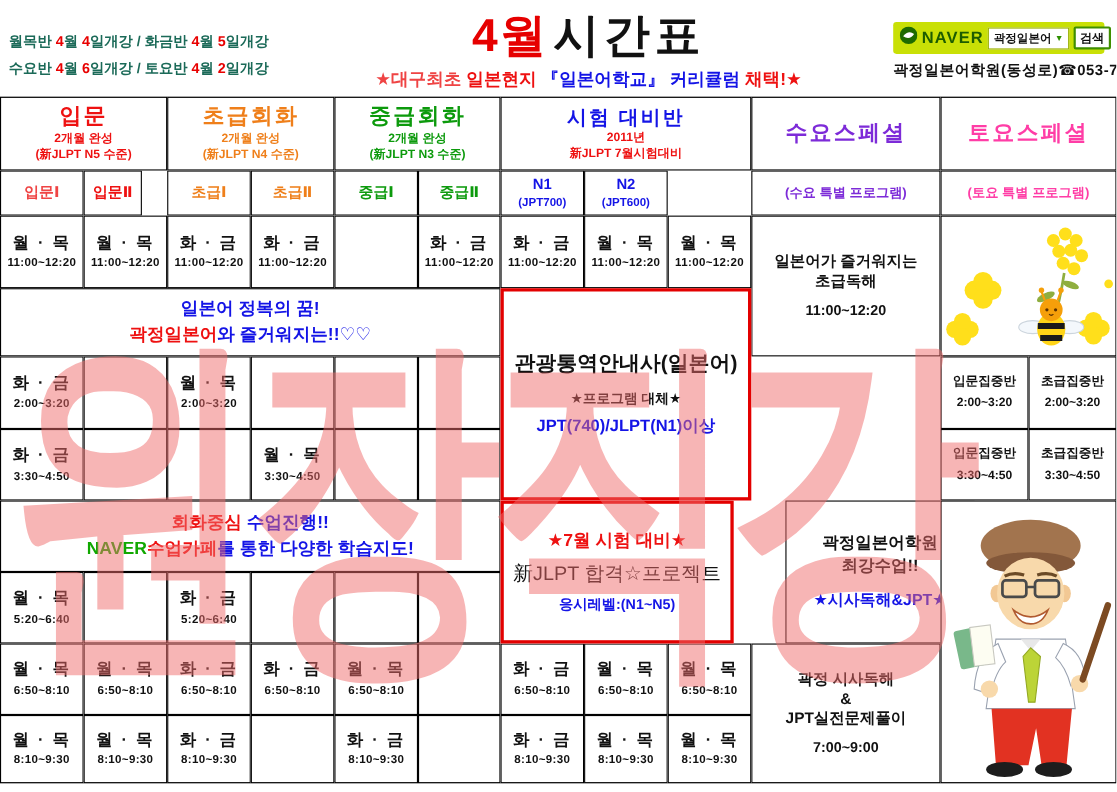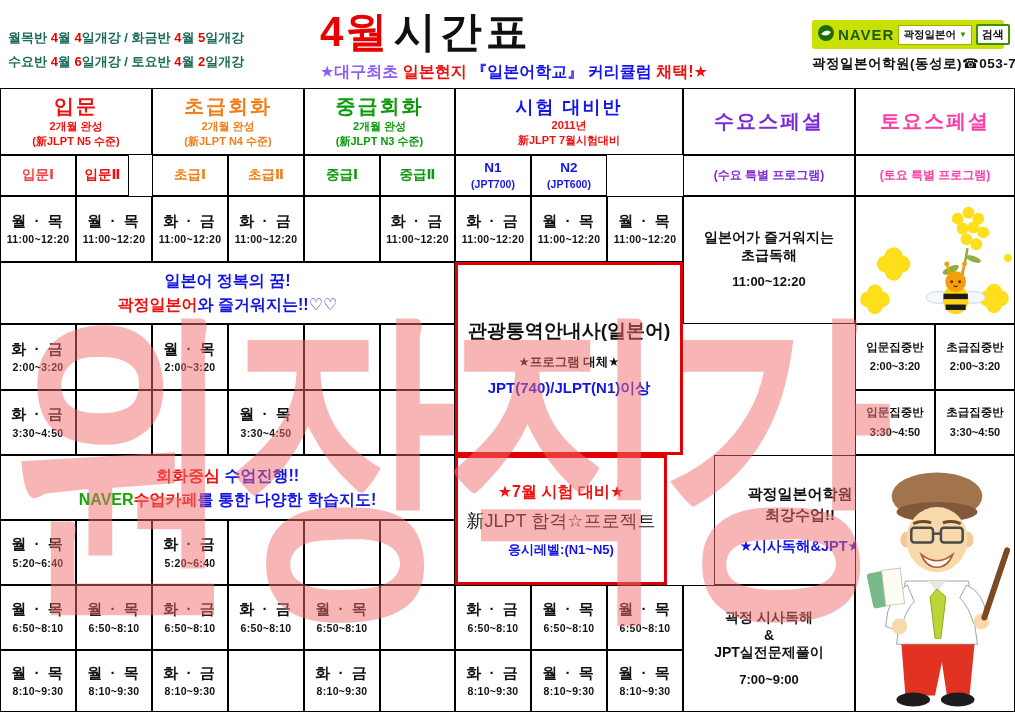--- a/index.html
+++ b/index.html
@@ -1,21 +1,21 @@
 <!DOCTYPE html>
 <html><head>
 <meta charset="utf-8">
 <style>
   *{margin:0;padding:0;box-sizing:border-box}
   html,body{width:1015px;height:720px;background:#fff}
   body{font-family:"Liberation Sans","DejaVu Sans",sans-serif;color:#111}
   .page{position:relative;width:1015px;height:720px;overflow:hidden;background:#fff}
   
   .notice{position:absolute;left:8px;top:26px;font-size:13px;font-weight:700;line-height:1.85;white-space:nowrap}
-  .title-wrap{position:absolute;left:320px;top:4px;width:430px;text-align:left}
+  .title-wrap{position:absolute;left:320px;top:4px;width:430px;text-align:center}
   .t-month{color:#e60000;font-size:42px;font-weight:800;letter-spacing:2px}
   .t-rest{color:#111;font-size:42px;font-weight:800;letter-spacing:4px}
   .subtitle{font-size:16px;font-weight:800;margin-top:2px;white-space:nowrap}
   .naver-area{position:absolute;left:812px;top:20px;width:200px}
   .naver-badge{display:flex;align-items:center;gap:4px;background:#c9e006;border-radius:3px;padding:4px 6px;width:192px}
   .nv-brand{font-size:15px;font-weight:800;color:#1c5c00;letter-spacing:1px}
   .nv-box{display:flex;align-items:center;gap:3px;background:#fff;border:1px solid #9ab000;font-size:10.5px;font-weight:700;padding:2px 4px;white-space:nowrap}
   .nv-arrow{color:#2e8f00;font-size:8px}
   .nv-btn{background:#fff;border:2px solid #3f8f00;border-radius:2px;font-size:11px;font-weight:800;padding:1px 4px;white-space:nowrap}
   .phone{margin-top:6px;font-size:13.5px;font-weight:800;white-space:nowrap;letter-spacing:.5px}
@@ -46,21 +46,21 @@
 
 <div class="page">
 
   <div class="notice">
     <div><span style="color: rgb(27, 106, 88);">월목반 </span><span style="color: rgb(232, 0, 0);">4</span><span style="color: rgb(27, 106, 88);">월 </span><span style="color: rgb(232, 0, 0);">4</span><span style="color: rgb(27, 106, 88);">일개강 / 화금반 </span><span style="color: rgb(232, 0, 0);">4</span><span style="color: rgb(27, 106, 88);">월 </span><span style="color: rgb(232, 0, 0);">5</span><span style="color: rgb(27, 106, 88);">일개강</span></div>
     <div><span style="color: rgb(27, 106, 88);">수요반 </span><span style="color: rgb(232, 0, 0);">4</span><span style="color: rgb(27, 106, 88);">월 </span><span style="color: rgb(232, 0, 0);">6</span><span style="color: rgb(27, 106, 88);">일개강 / 토요반 </span><span style="color: rgb(232, 0, 0);">4</span><span style="color: rgb(27, 106, 88);">월 </span><span style="color: rgb(232, 0, 0);">2</span><span style="color: rgb(27, 106, 88);">일개강</span></div>
   </div>
 
   <div class="title-wrap">
     <div><span class="t-month">4월</span> <span class="t-rest">시간표</span></div>
-    <div class="subtitle"><span style="color: #8b5cf6;">★대구최초 </span><span style="color: rgb(238, 17, 17);">일본현지</span><span style="color: rgb(20, 20, 230);"> 『일본어학교』 커리큘럼 </span><span style="color: rgb(238, 17, 17);">채택!★</span></div>
+    <div class="subtitle"><span style="color: #ef4444;">★대구최초 </span><span style="color: rgb(238, 17, 17);">일본현지</span><span style="color: rgb(20, 20, 230);"> 『일본어학교』 커리큘럼 </span><span style="color: rgb(238, 17, 17);">채택!★</span></div>
   </div>
 
   <div class="naver-area">
     <div class="naver-badge">
       <span><svg width="16" height="16" viewBox="0 0 16 16">
             <circle cx="8" cy="8" r="8" fill="#1e6b00"></circle>
             <path d="M3 9 q5 -6 10 -2 q-4 6 -10 2 z" fill="#fff"></path>
           </svg></span>
       <span class="nv-brand">NAVER</span>
       <span class="nv-box">

